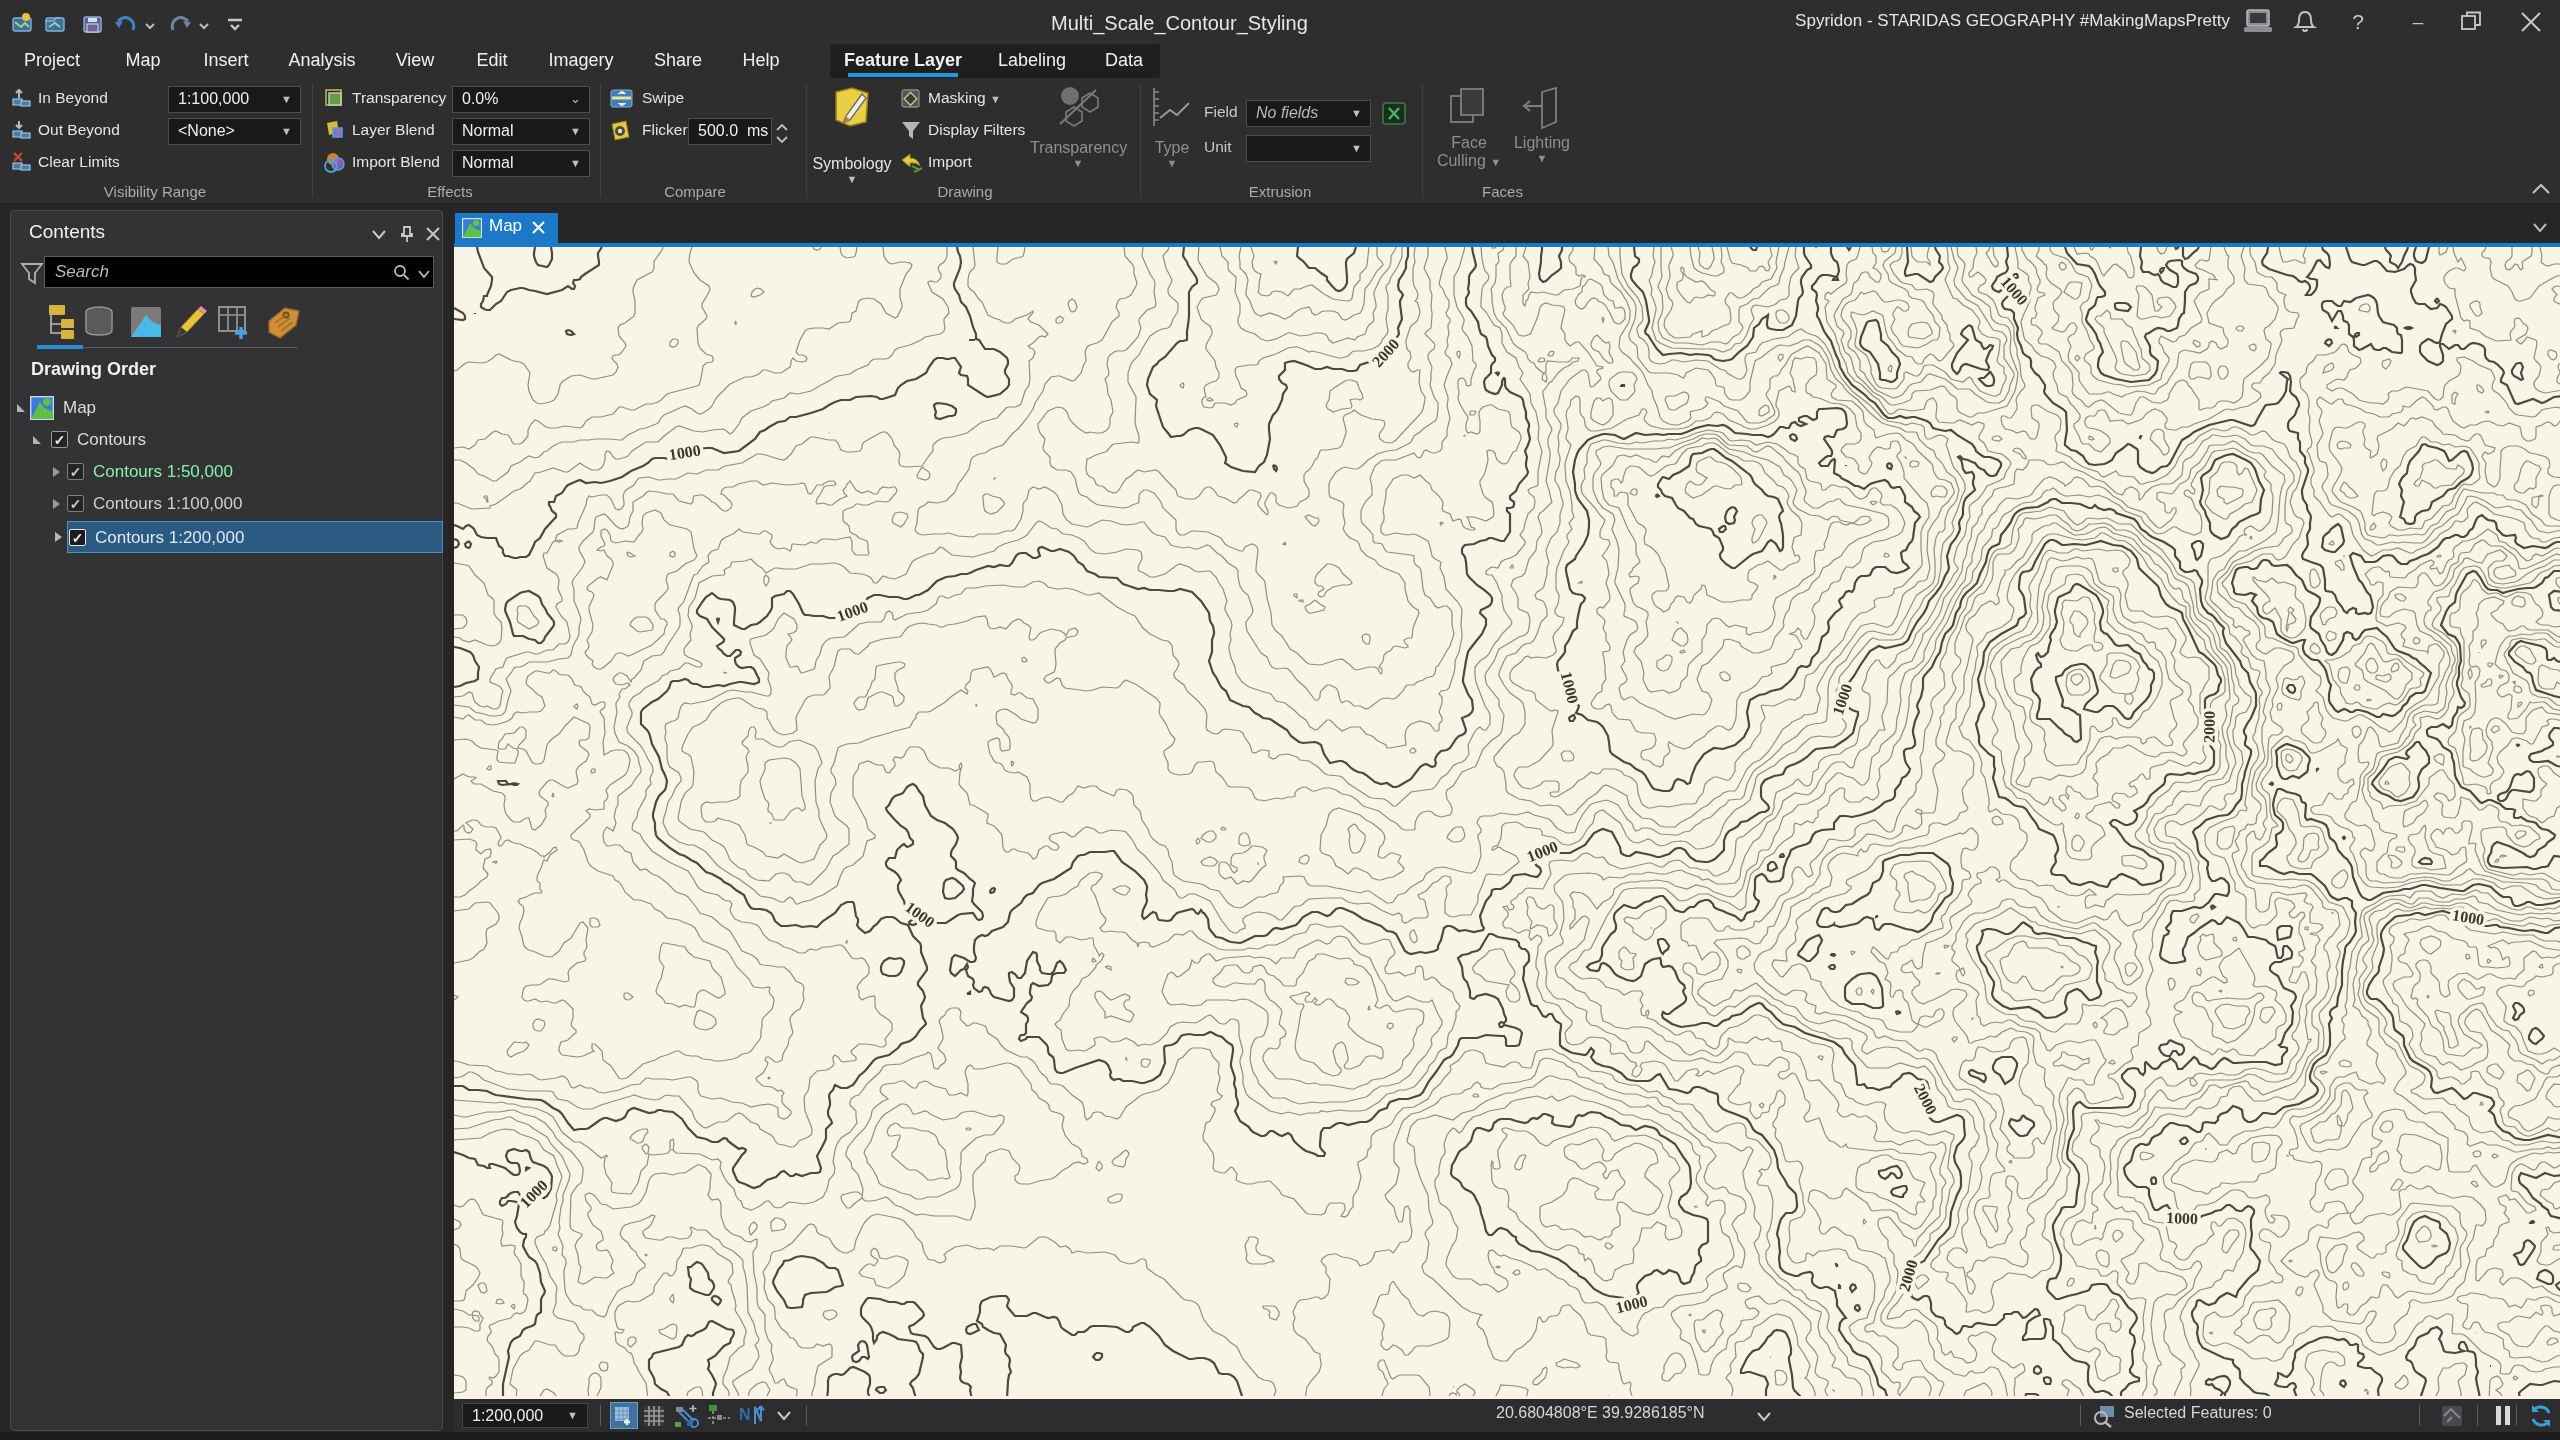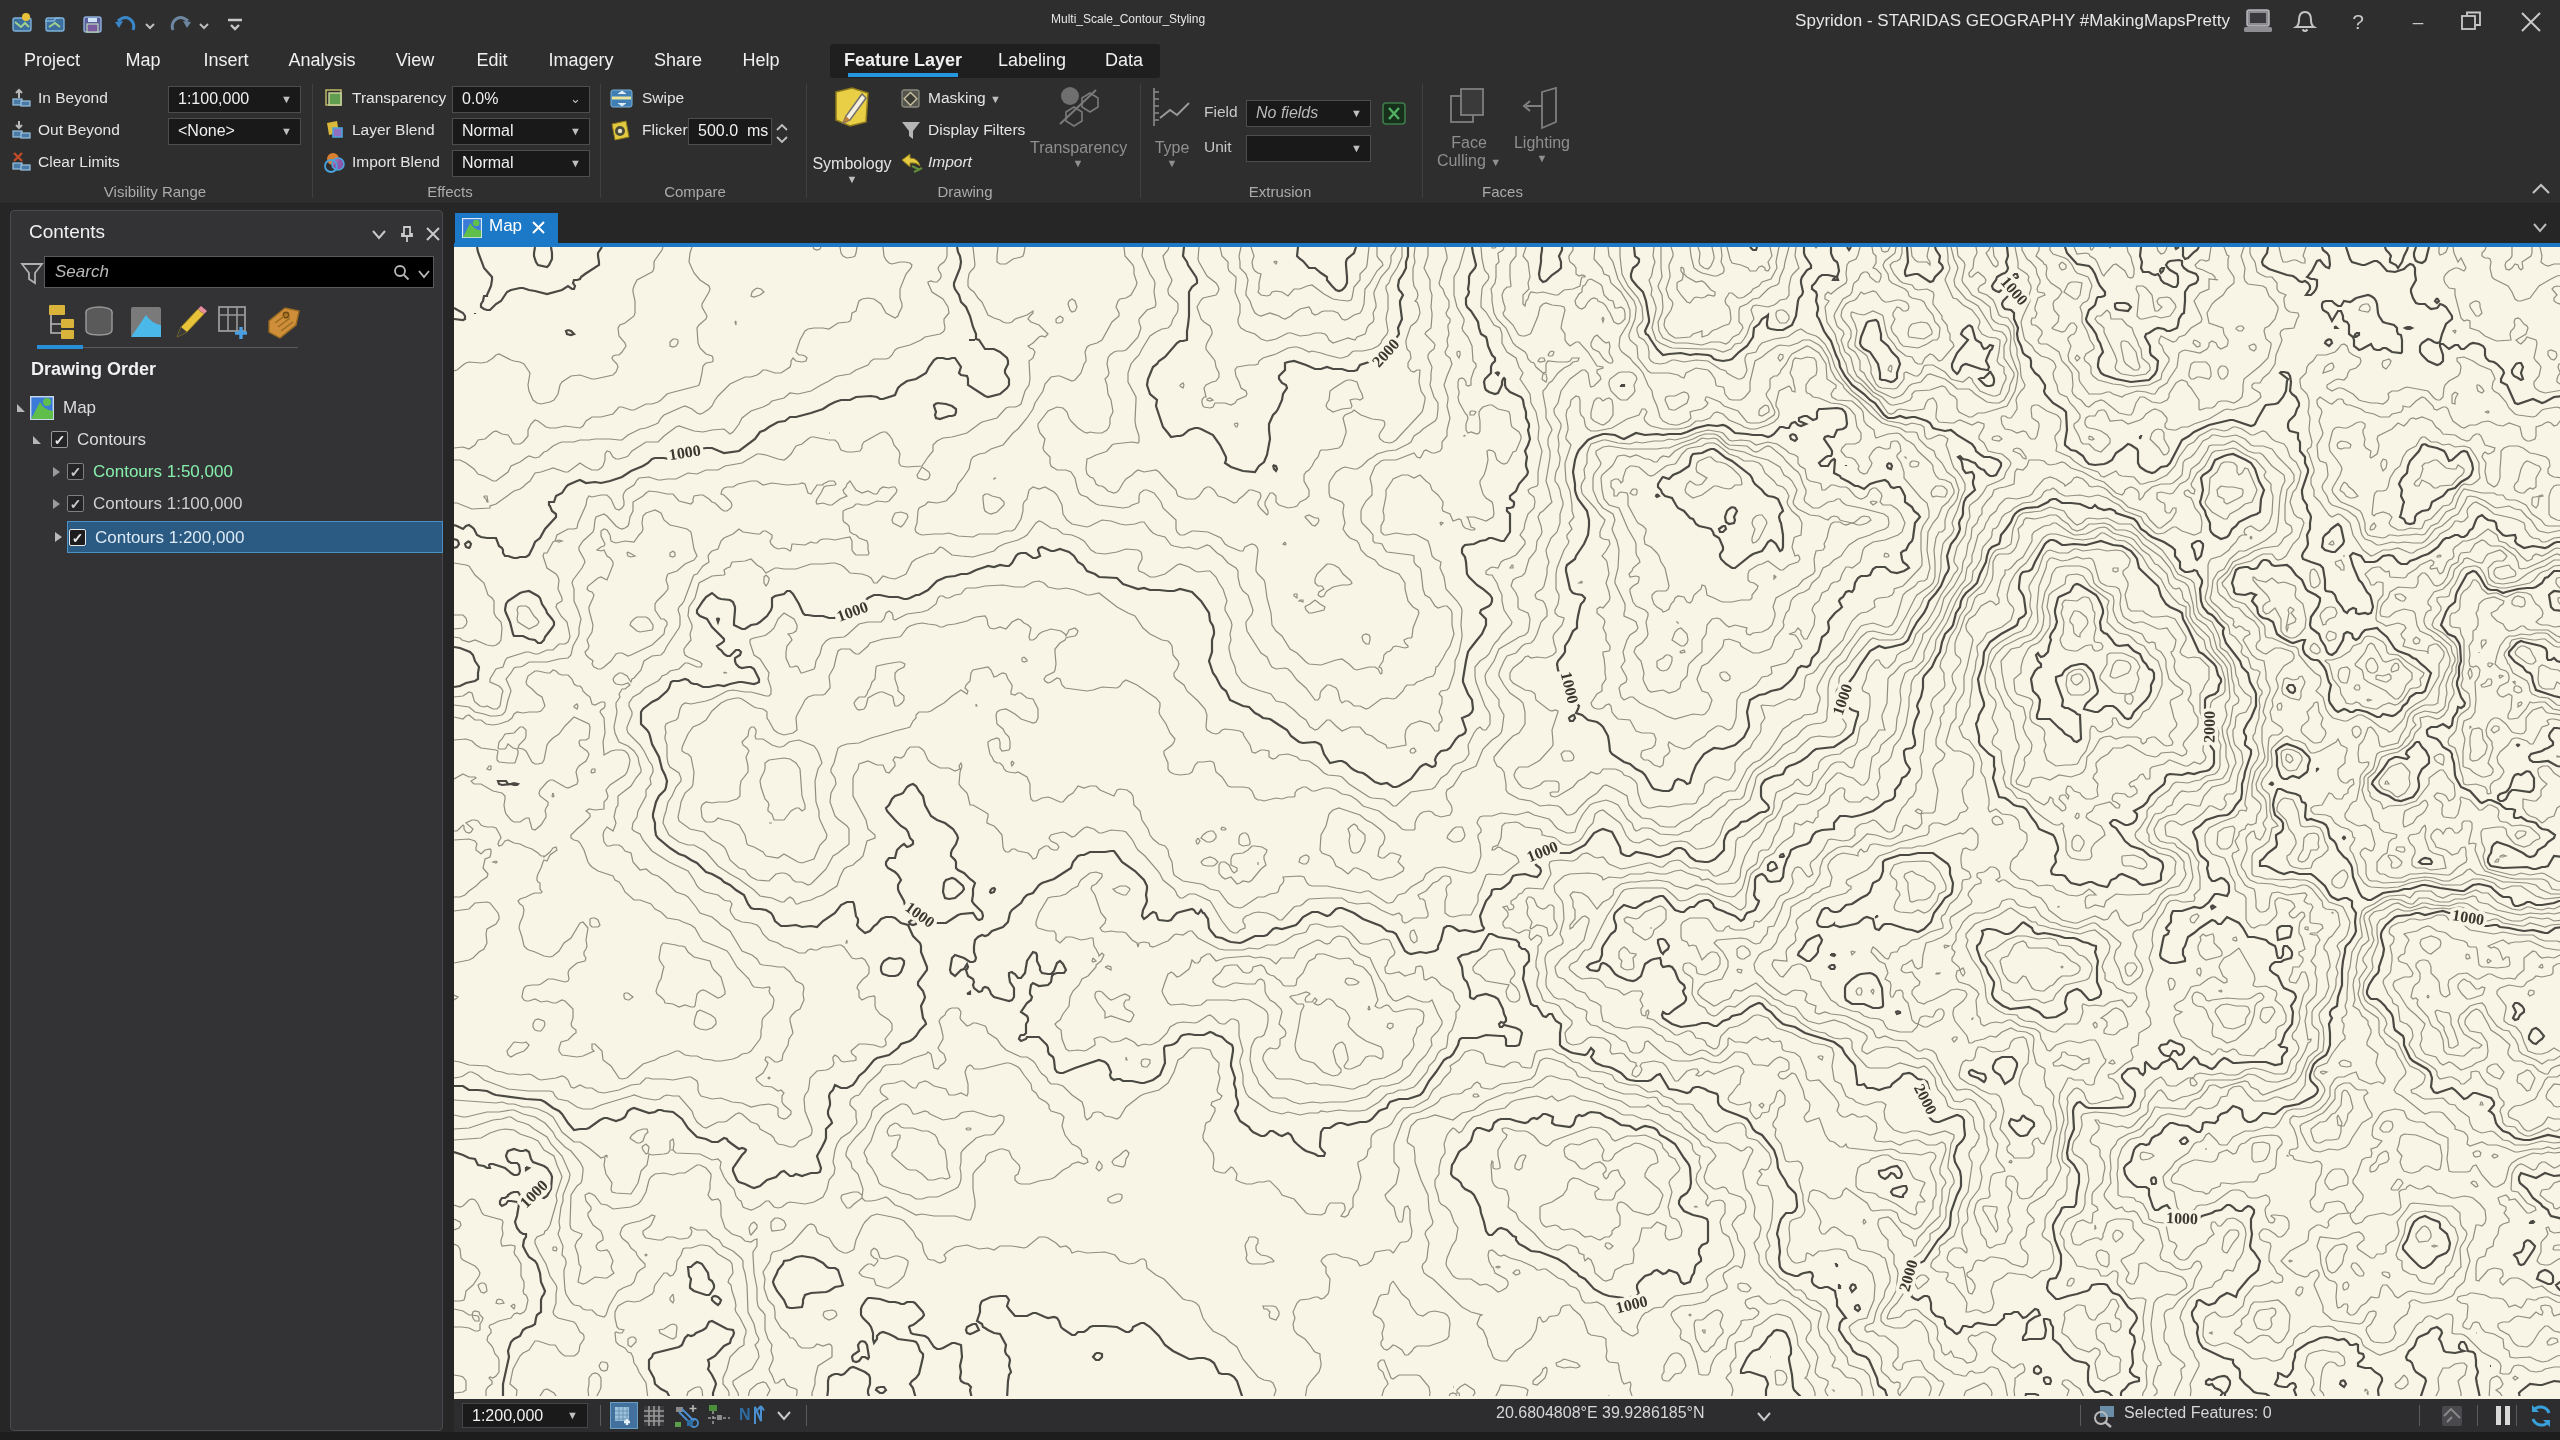--- a/index.html
+++ b/index.html
@@ -73,21 +73,21 @@
       <path d="M106 9 q8 -7 14 0 q3 4 1 9" stroke="#3a87c8" stroke-width="3" fill="none"></path>
       <path d="M103 10 l8 -1 l-4 7 z" fill="#3a87c8"></path>
       <path d="M134 12 l4 4 l4 -4" stroke="#bdbdbd" stroke-width="2" fill="none"></path>
 
       <path d="M176 9 q-8 -7 -14 0 q-3 4 -1 9" stroke="#6d87a0" stroke-width="3" fill="none"></path>
       <path d="M179 10 l-8 -1 l4 7 z" fill="#6d87a0"></path>
       <path d="M188 12 l4 4 l4 -4" stroke="#bdbdbd" stroke-width="2" fill="none"></path>
 
       <path d="M216 8 h14 M219 13 l4 4 l4 -4" stroke="#c8c8c8" stroke-width="2.4" fill="none"></path>
     </svg>
-    <div class="ttxt" style="left:1051px;font-size:12px;top:12px;">Multi_Scale_Contour_Styling</div>
+    <div class="ttxt" style="left:1051px;font-size:20px;top:12px;">Multi_Scale_Contour_Styling</div>
     <div id="cmdsearch">
       <svg class="abs" style="left:12px;top:7px" width="17" height="17" viewBox="0 0 17 17">
           <circle cx="7" cy="7" r="5" stroke="#9b9b9b" stroke-width="1.8" fill="none"></circle>
           <path d="M11 11 L15.5 15.5" stroke="#9b9b9b" stroke-width="1.8"></path>
         </svg>
       <span style="margin-left:36px">Command Search (Alt+Q)</span>
     </div>
     <div class="ttxt" style="left:1620px; width:610px; text-align:right;">Spyridon - STARIDAS GEOGRAPHY #MakingMapsPretty</div>
 
     <svg class="abs" style="left:2243px;top:8px" width="30" height="28" viewBox="0 0 30 28">
@@ -209,21 +209,21 @@
       </svg>
     <div class="ritem r1" style="left:928px;">Masking <span class="chev">▼</span></div>
     <svg class="abs" style="left:900px;top:42px" width="22" height="22" viewBox="0 0 22 22">
         <path d="M2 2 H20 L13 11 V19 L9 16 V11 z" fill="#b5b5b5"></path>
       </svg>
     <div class="ritem r2" style="left:928px;">Display Filters</div>
     <svg class="abs" style="left:900px;top:74px" width="24" height="22" viewBox="0 0 24 22">
         <path d="M2 8 l8 -6 v4 q8 0 10 8 q-4 -4 -10 -3 v4 z" fill="#e3c93f" stroke="#8f7a1d" stroke-width="1"></path>
         <path d="M12 14 l8 4 M14 20 l8 -4" stroke="#5f8f3a" stroke-width="2"></path>
       </svg>
-    <div class="ritem r3" style="left:928px;font-style:italic;">Import</div>
+    <div class="ritem r3" style="left:928px;">Import</div>
     <div class="bigbtn dis" style="left:1030px;">
       <svg width="52" height="50" viewBox="0 0 52 50" style="margin-top:2px">
         <circle cx="18" cy="12" r="9" fill="#6f6f6f"></circle>
         <path d="M30 14 l8 -5 l8 5 v9 l-8 5 l-8 -5 z M14 28 l8 -5 l8 5 v9 l-8 5 l-8 -5 z" fill="none" stroke="#7a7a7a" stroke-width="1.6"></path>
         <path d="M8 40 L44 6" stroke="#7a7a7a" stroke-width="2"></path>
       </svg>
       <div style="margin-top:1px">Transparency</div>
       <div class="chev" style="color:#8f8f8f">▼</div>
     </div>
     <div class="glabel" style="left:860px; width:210px;">Drawing</div>

